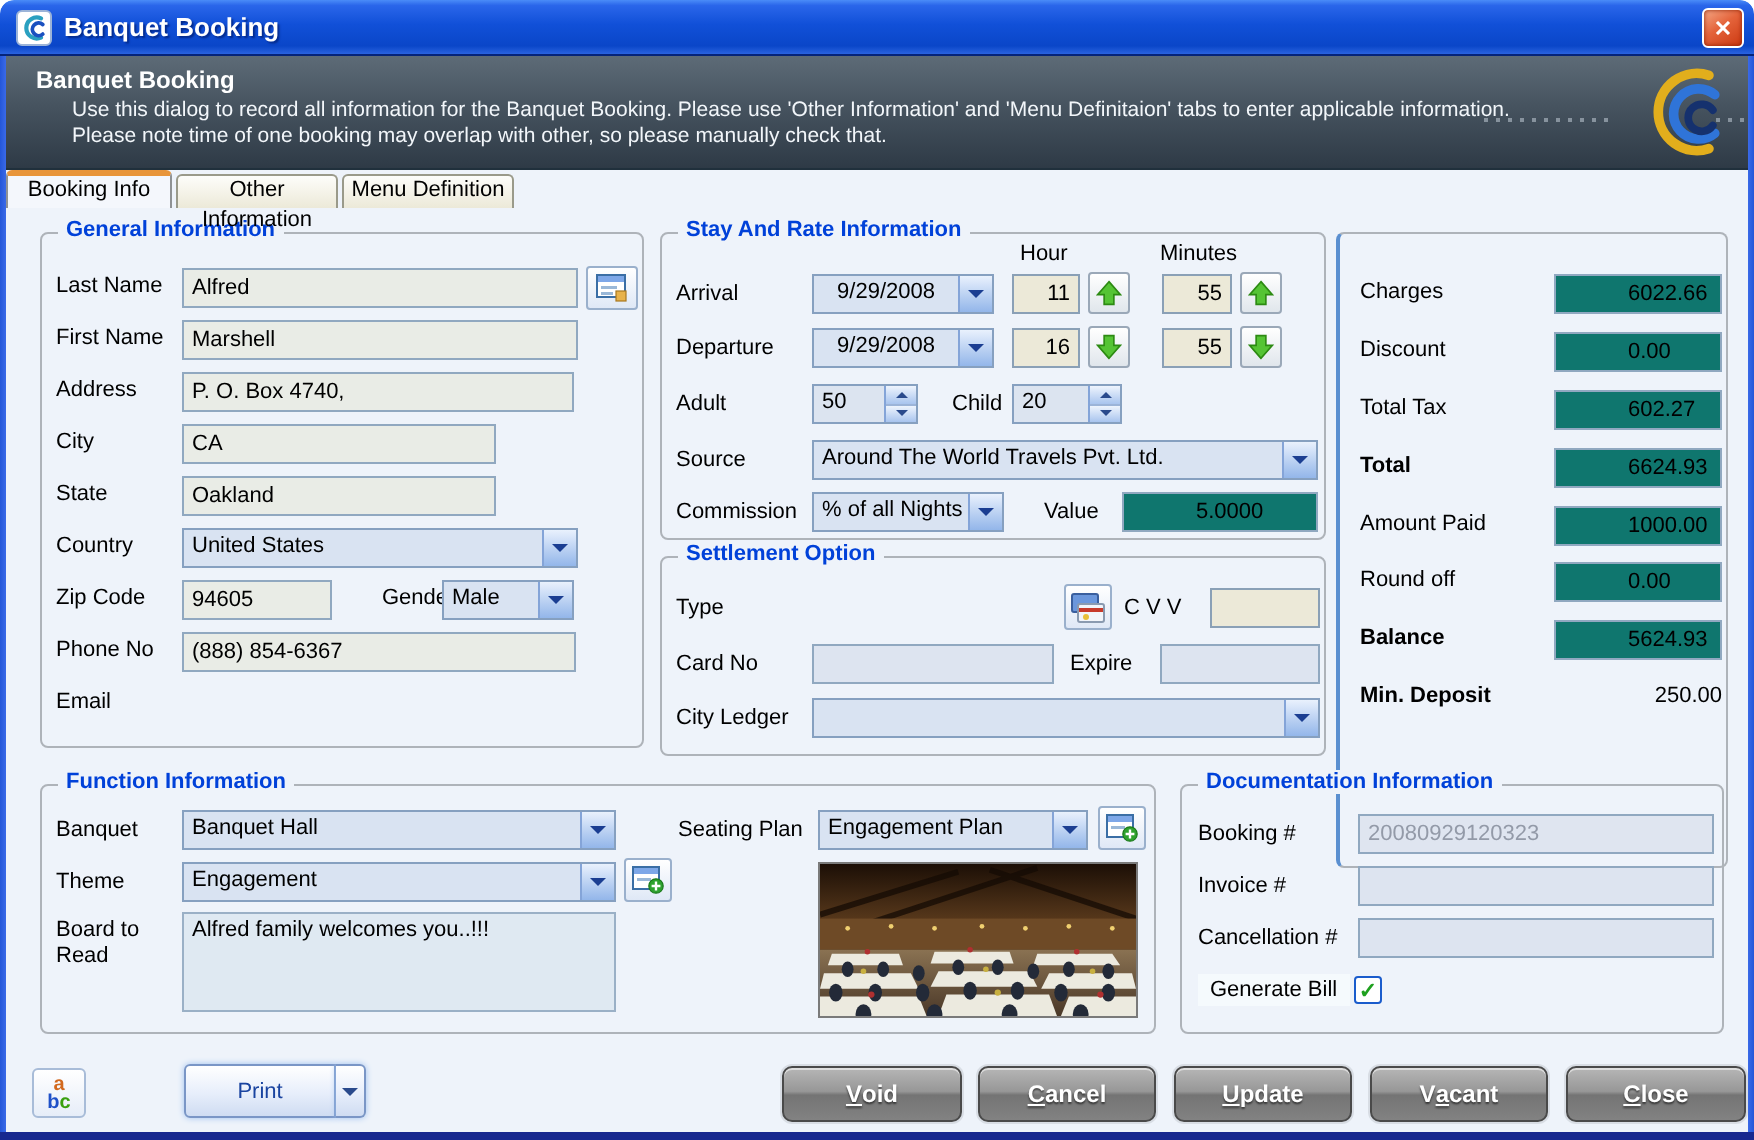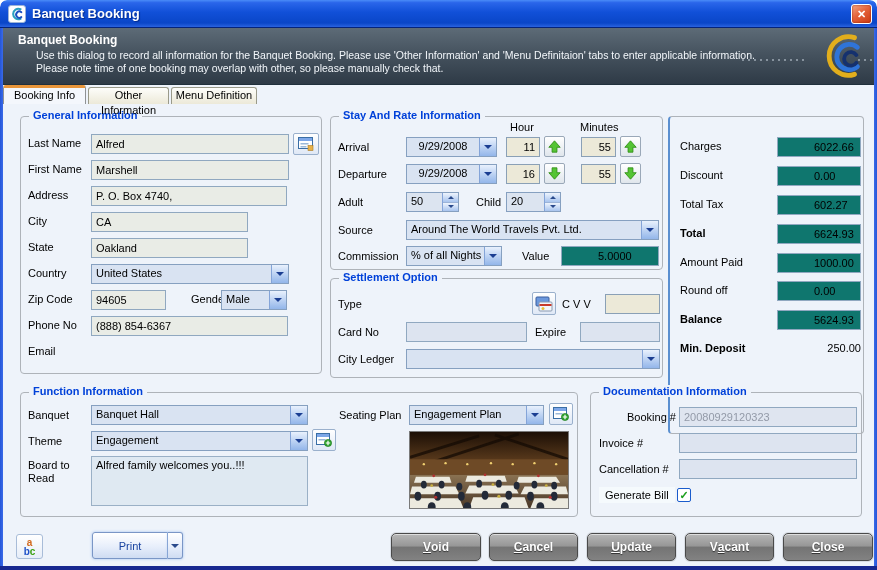--- a/index.html
+++ b/index.html
@@ -395,21 +395,21 @@
           <circle cx="26" cy="67" r="1.6" fill="#b03030"></circle>
             <circle cx="90" cy="66" r="1.6" fill="#c8b040"></circle>
             <circle cx="142" cy="67" r="1.6" fill="#b03030"></circle>
         </g>
       </svg>
     </div>
   </div>
 
   <div class="group" style="left:590px;top:392px;width:272px;height:125px;">
     <span class="gt">Documentation Information</span>
-    <span class="lbl" style="left:8px;top:18px;margin-left:28px;">Booking #</span>
+    <span class="lbl" style="left:8px;top:18px;">Booking #</span>
     <input class="box disabled" style="left: 88px; top: 14px; width: 178px;" value="20080929120323">
     <span class="lbl" style="left:8px;top:44px;">Invoice #</span>
     <input class="box bluefield" style="left: 88px; top: 40px; width: 178px;" value="">
     <span class="lbl" style="left:8px;top:70px;">Cancellation #</span>
     <input class="box bluefield" style="left: 88px; top: 66px; width: 178px;" value="">
     <span class="genlabel" style="left:8px;top:94px;">Generate Bill</span>
     <div class="checkbox" style="left:86px;top:95px;">✓</div>
   </div>
 
   <div class="abcbtn" style="left:16px;top:534px;width:27px;height:25px;">

